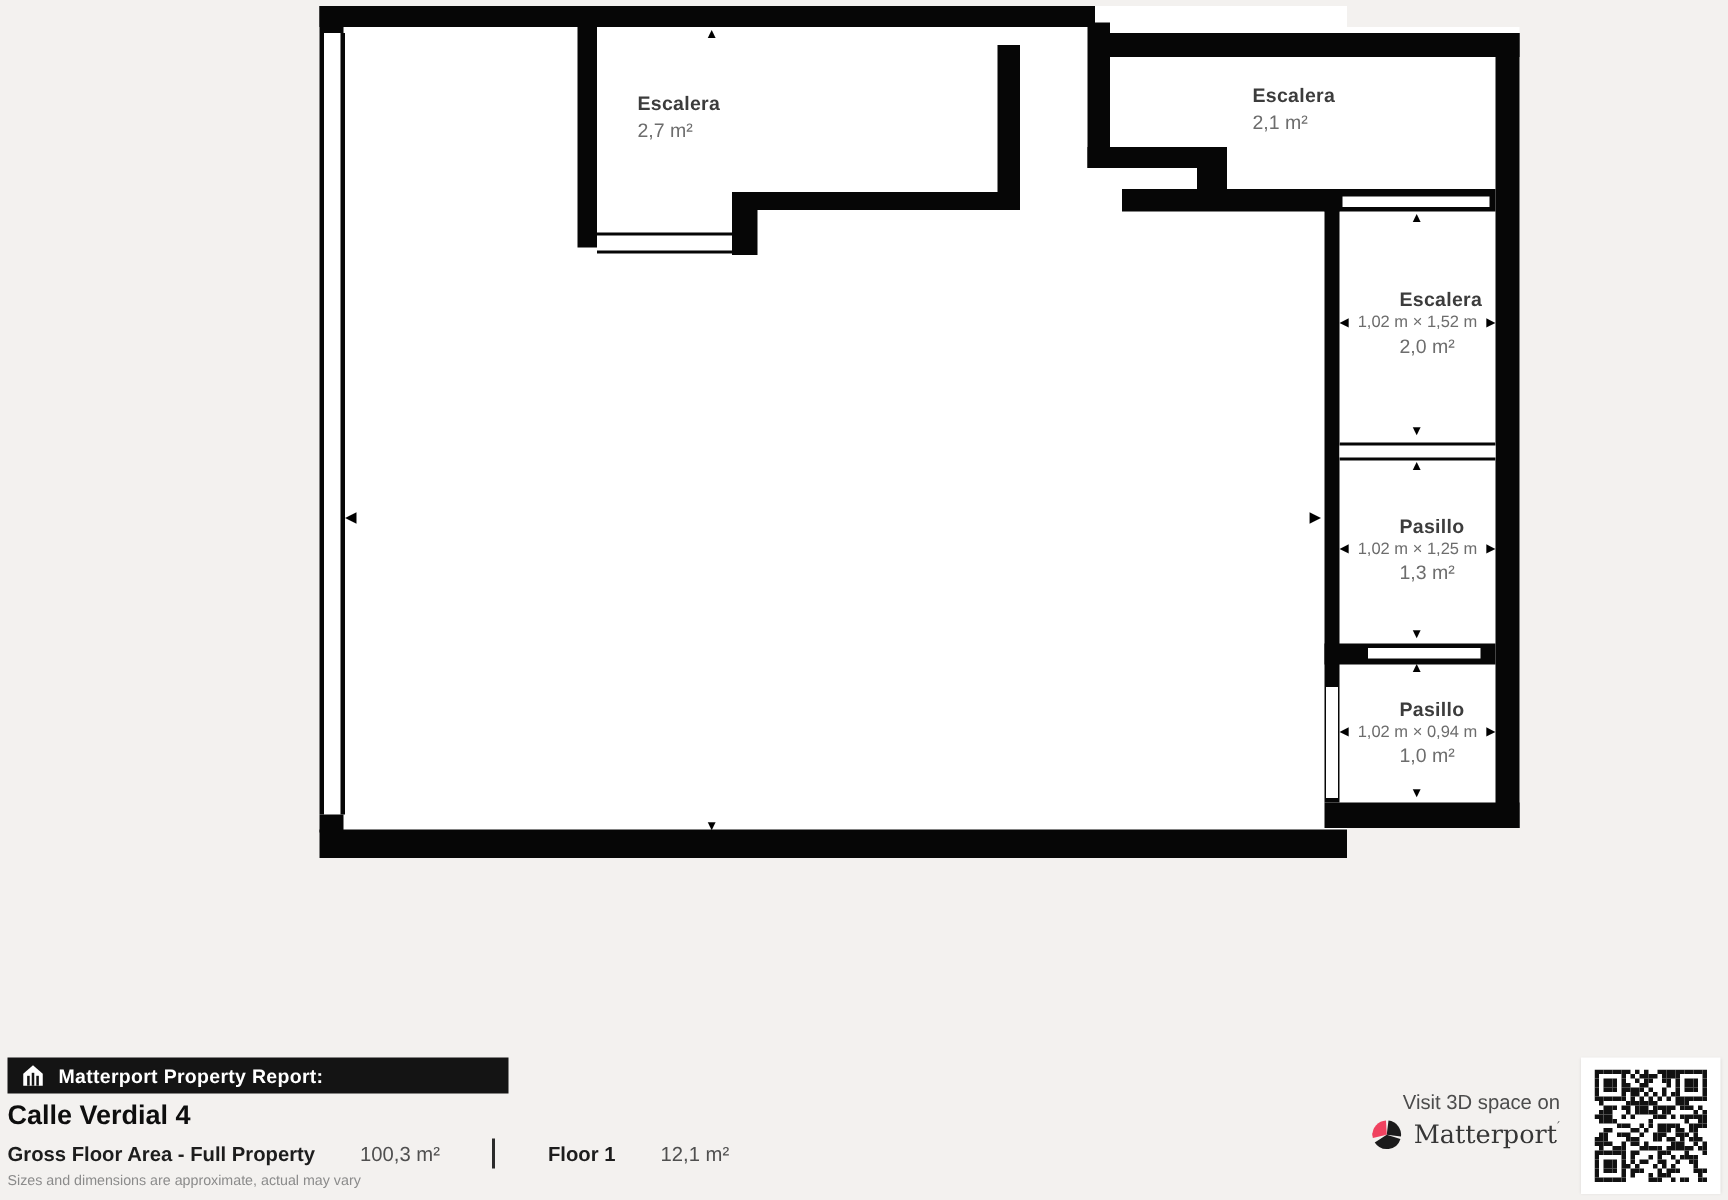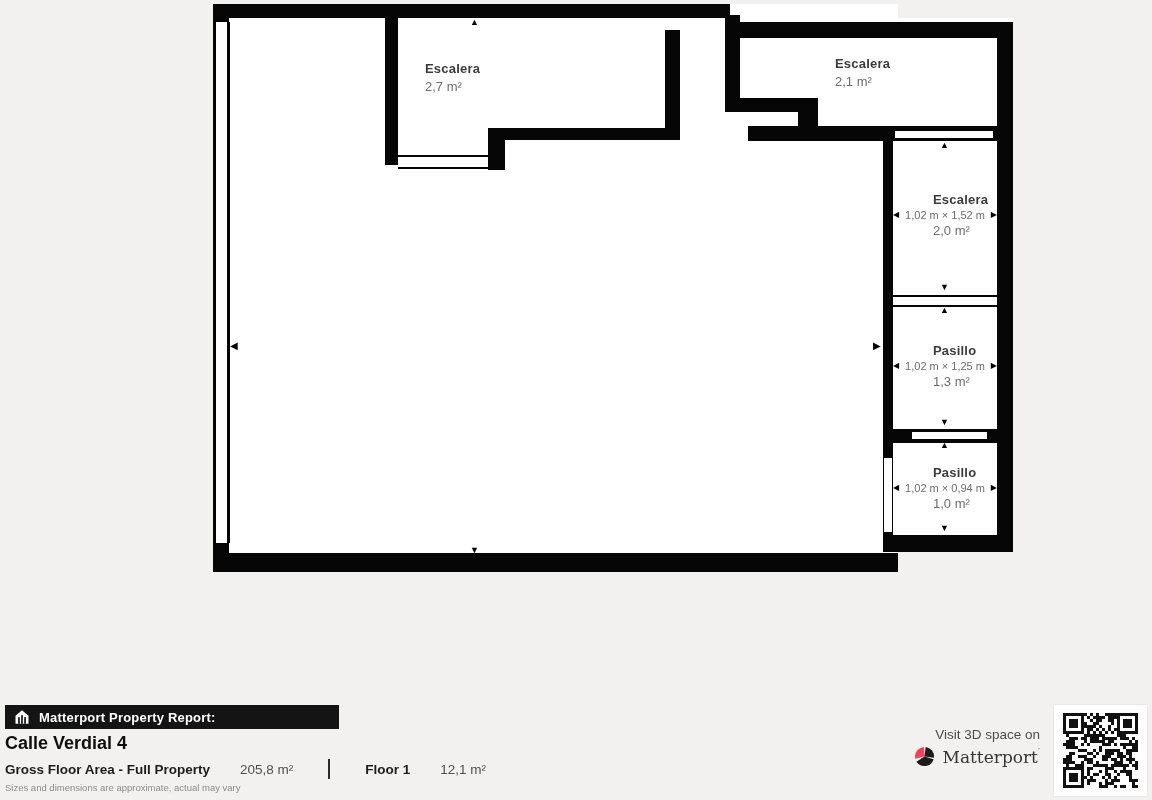--- a/index.html
+++ b/index.html
@@ -153,21 +153,21 @@
       <rect x="10.2" y="8.2" width="1.7" height="6.6" fill="#141414"></rect>
     </svg>
   </span>
   <span class="lbl">Matterport Property Report:</span>
 </div>
 
 <div class="property-title">Calle Verdial 4</div>
 
 <div class="metrics">
   <span class="mlabel">Gross Floor Area - Full Property</span>
-  <span class="mvalue">205,8 m²</span>
+  <span class="mvalue">100,3 m²</span>
   <span class="mdivider"></span>
   <span class="mlabel">Floor 1</span>
   <span class="mvalue">12,1 m²</span>
 </div>
 
 <div class="disclaimer">Sizes and dimensions are approximate, actual may vary</div>
 
 <div class="visit-text">Visit 3D space on</div>
 
 <div class="brand-row">

